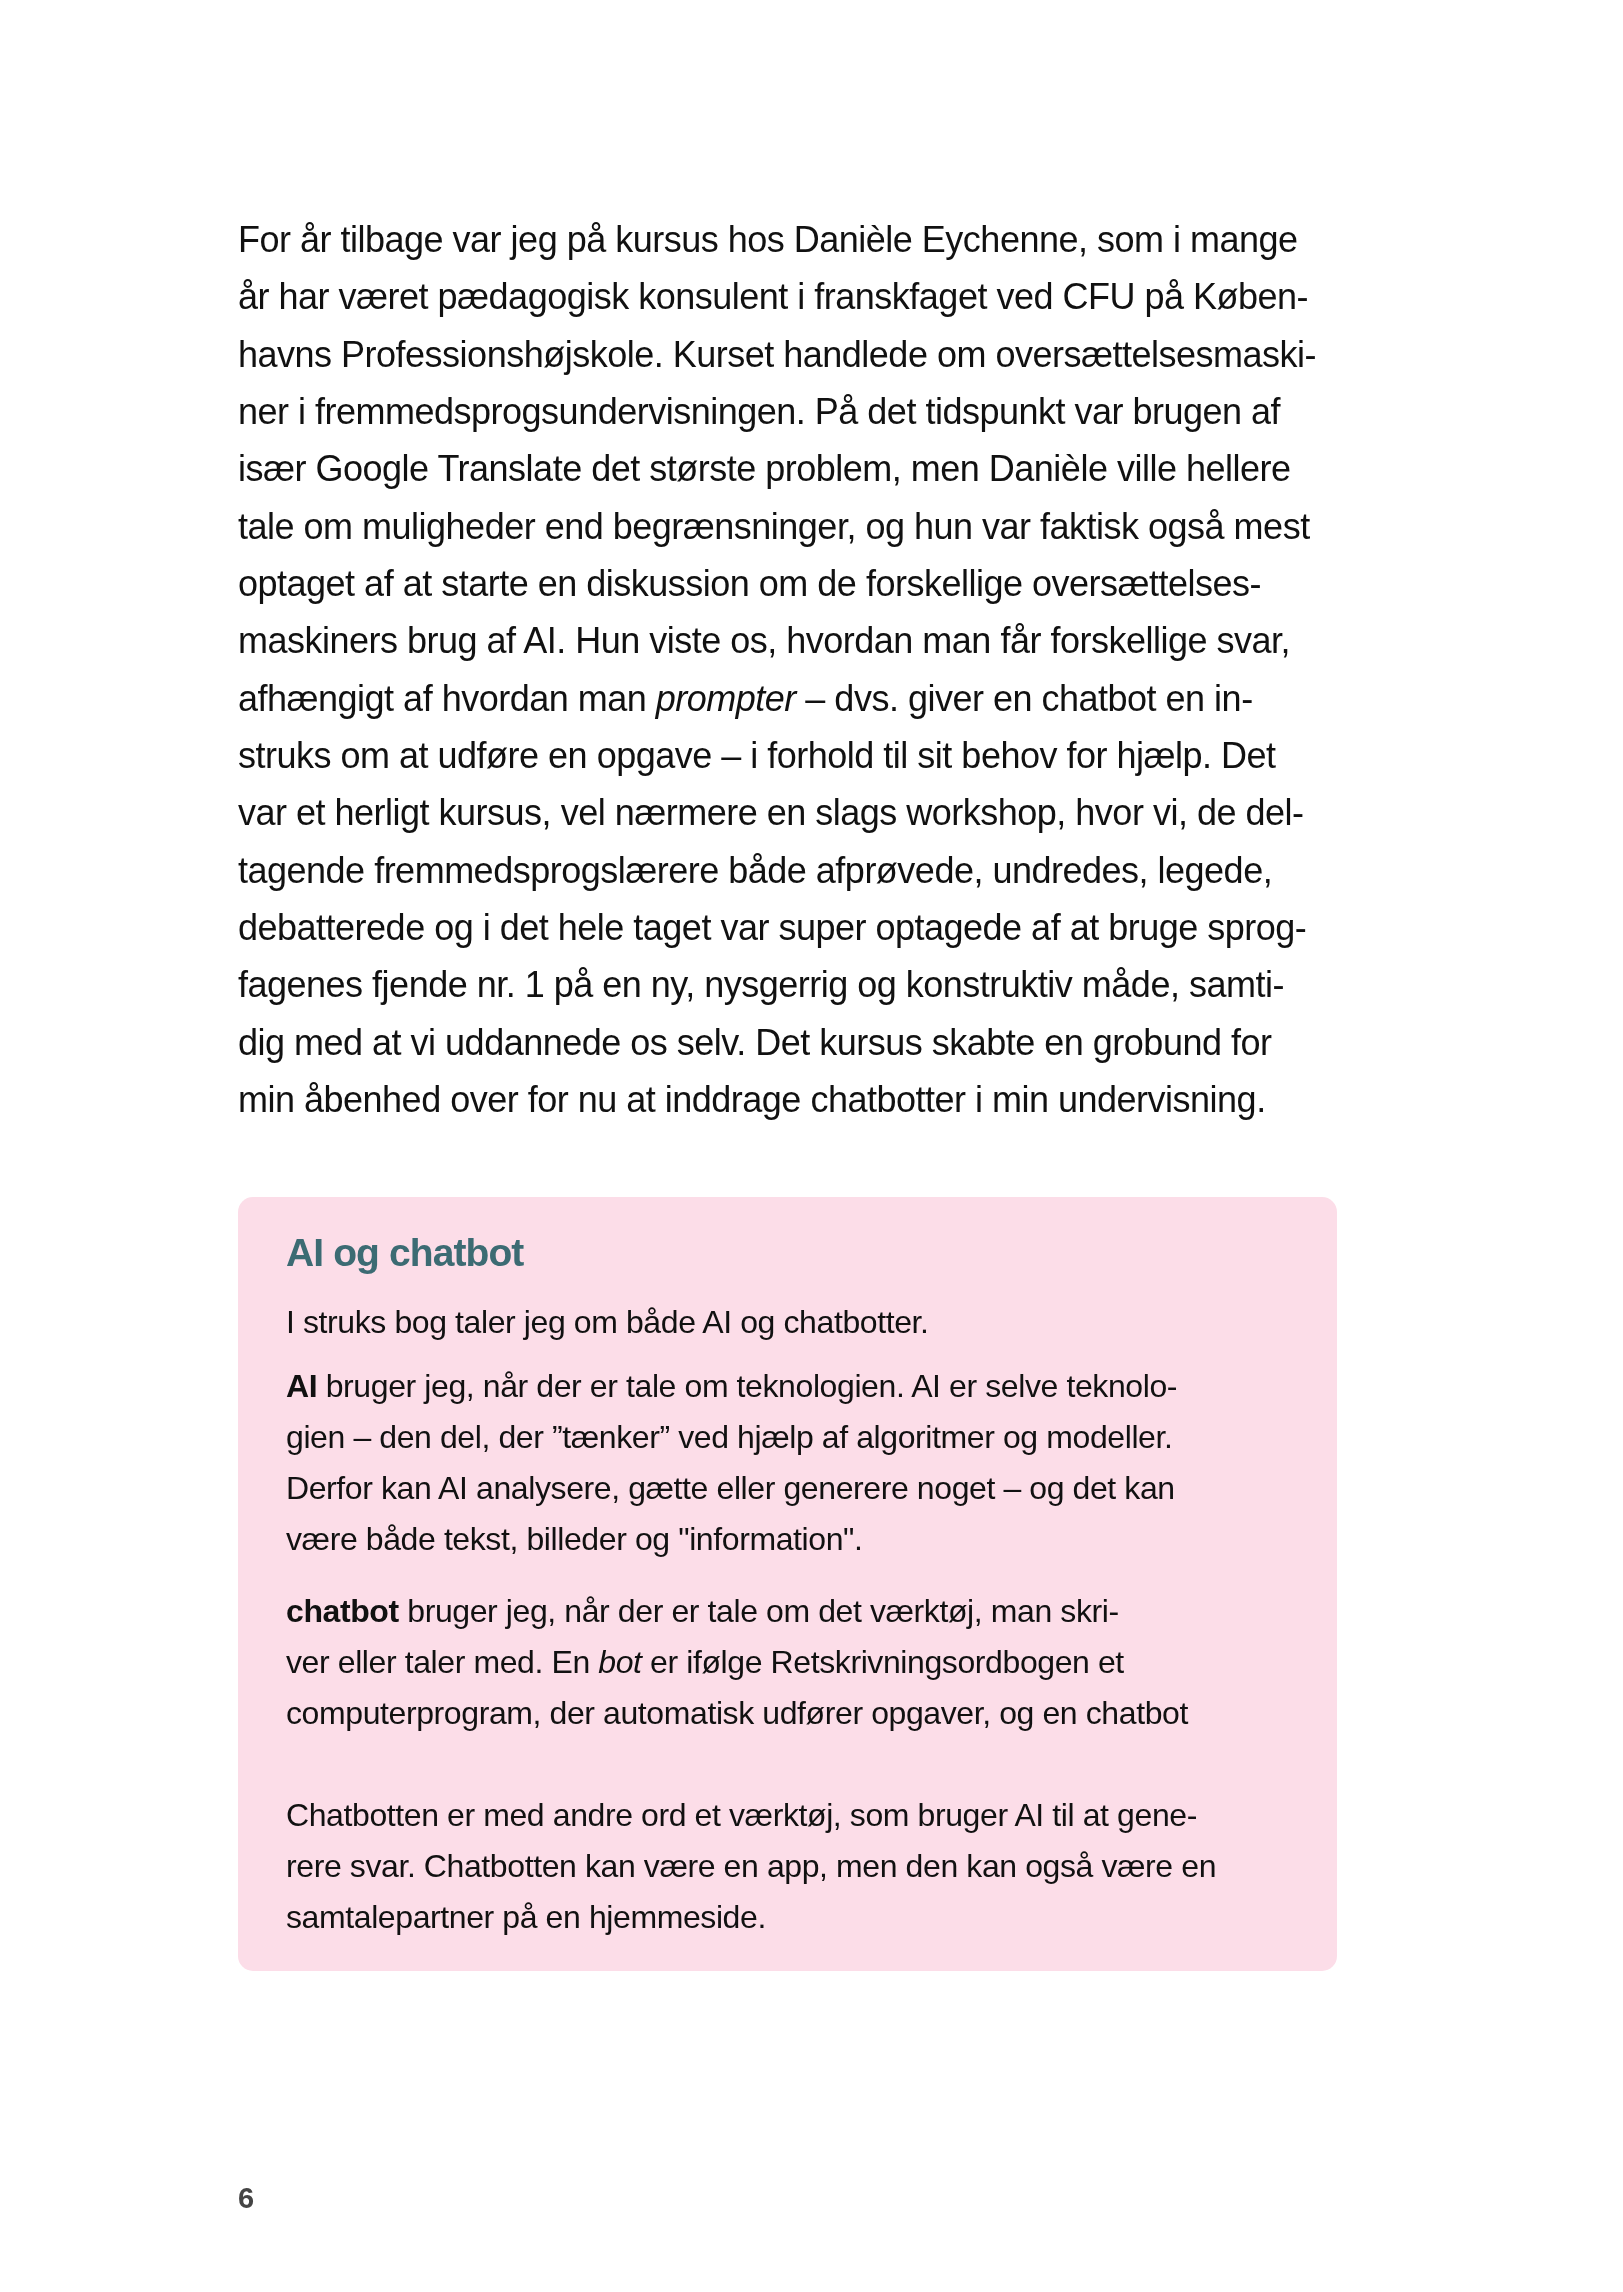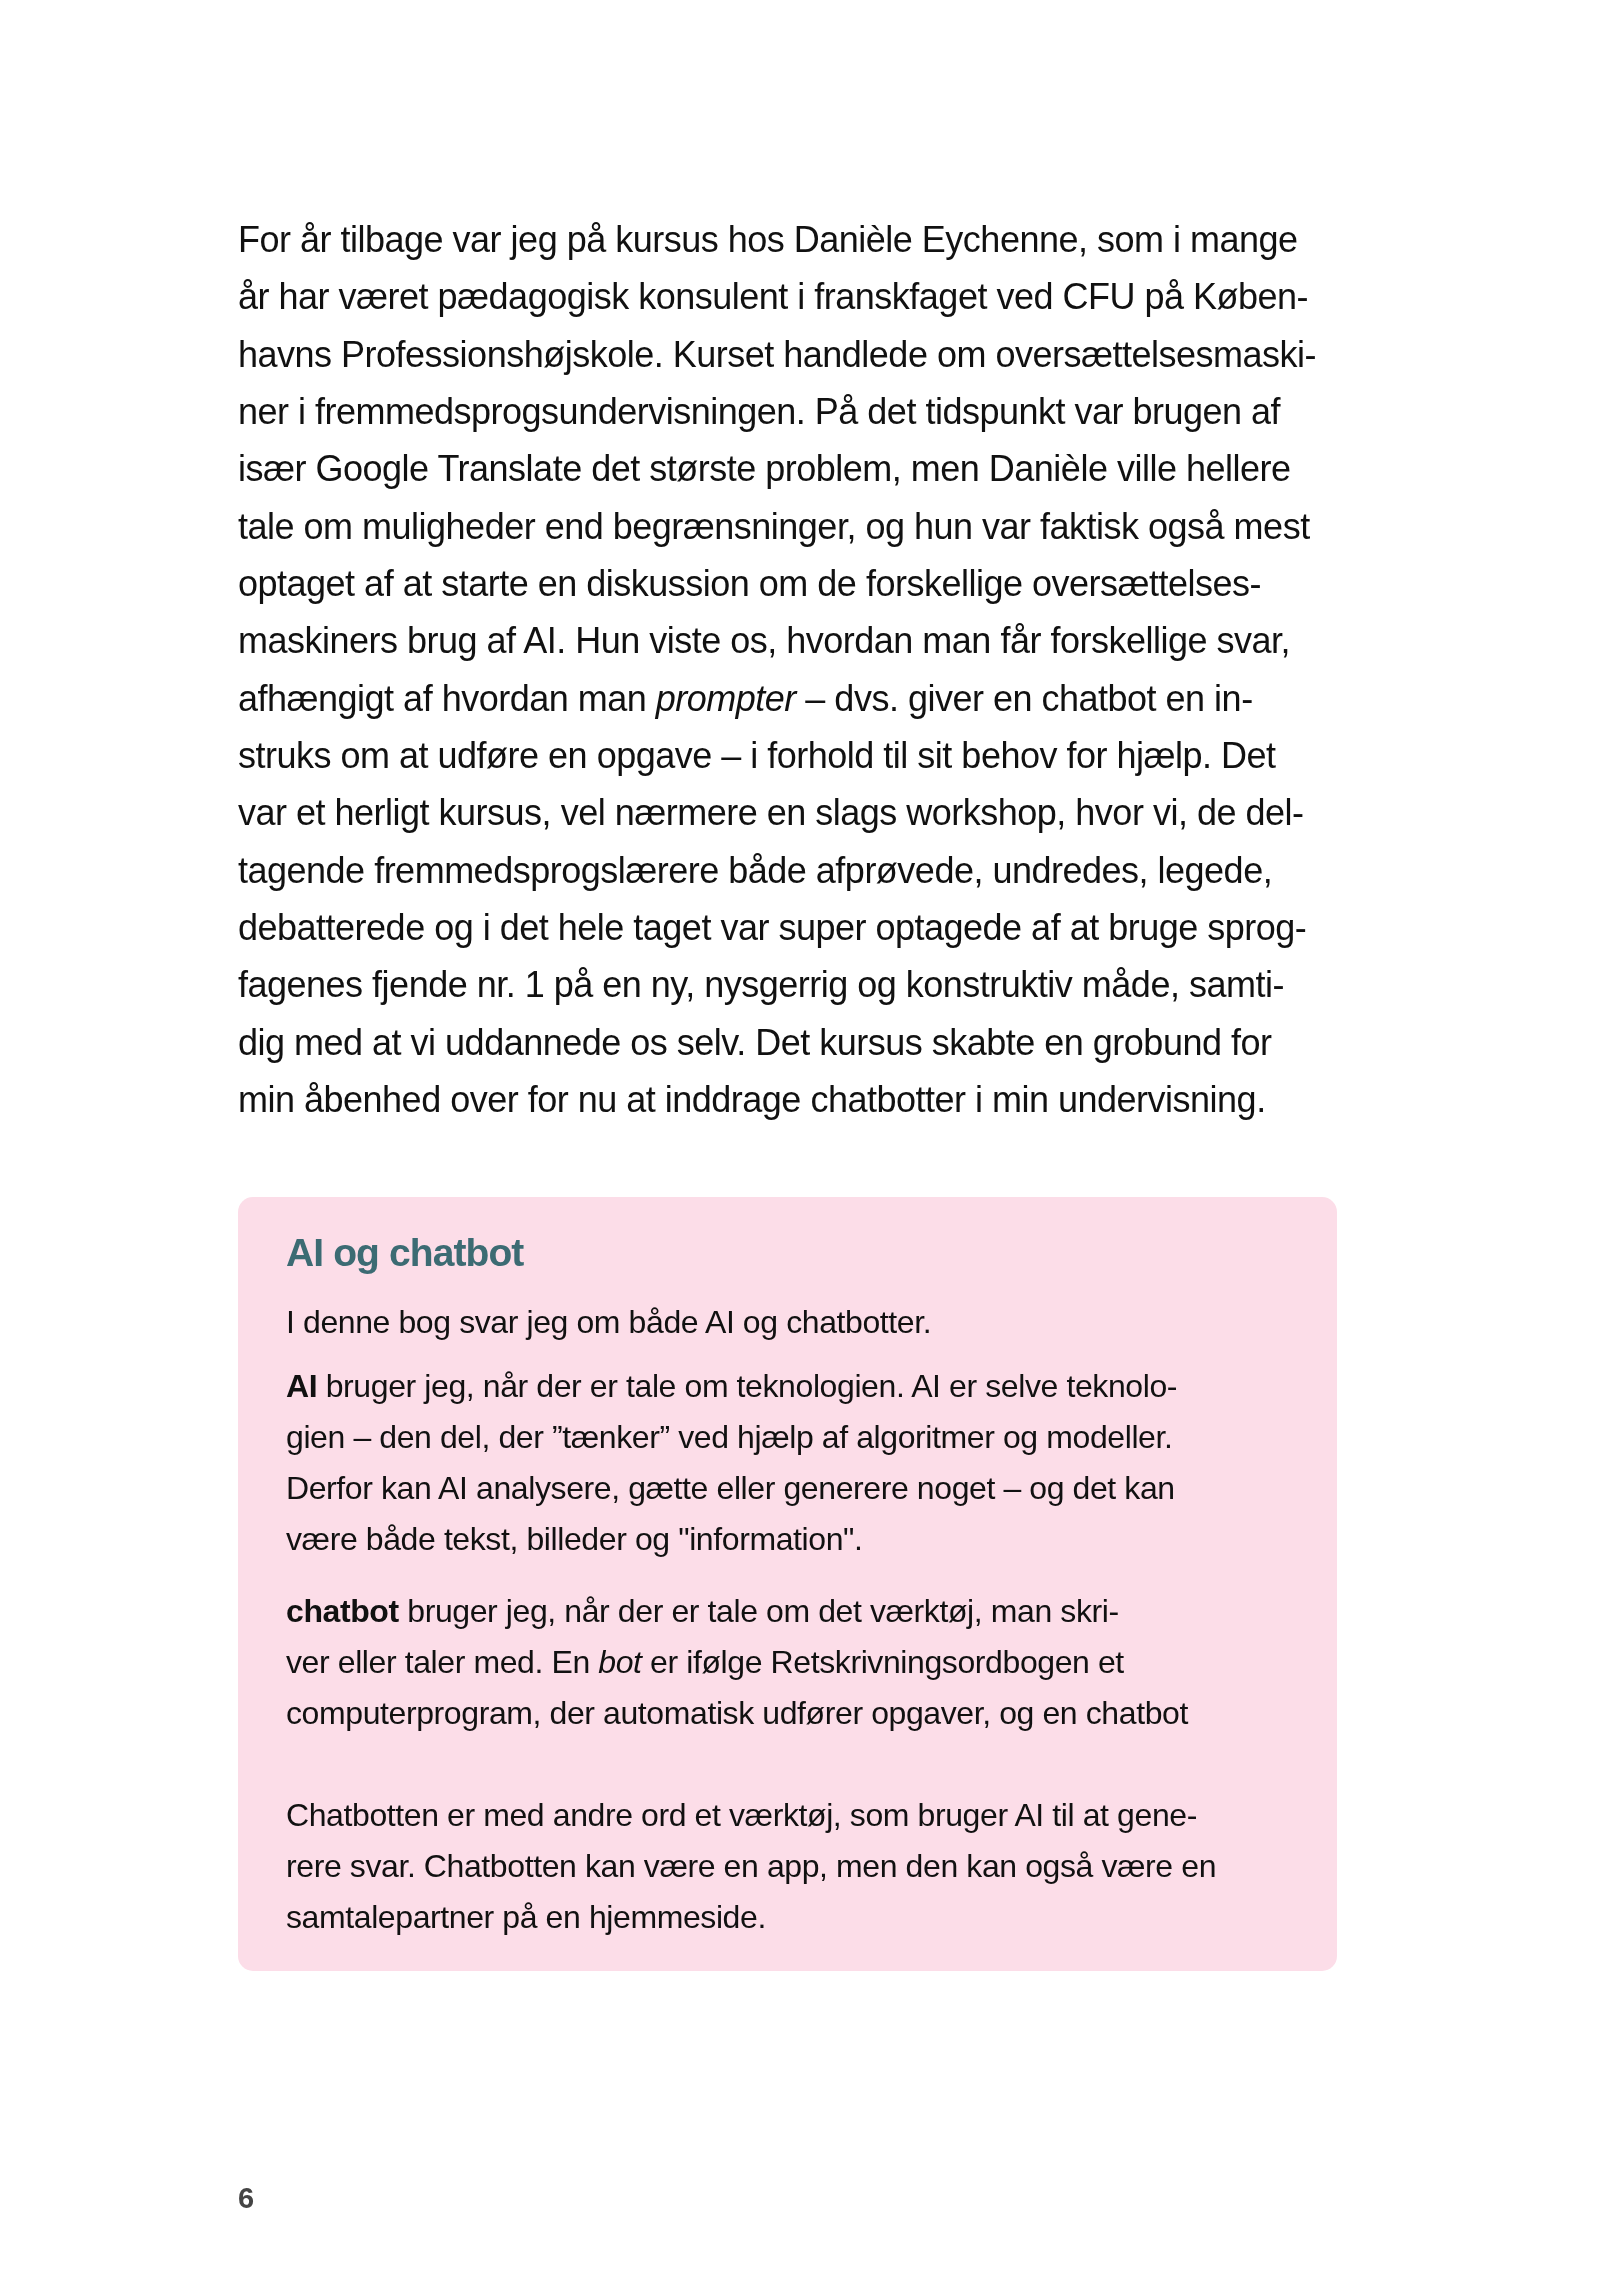--- a/index.html
+++ b/index.html
@@ -59,21 +59,21 @@
     <div class="line" style="top:853px">tagende fremmedsprogslærere både afprøvede, undredes, legede,</div>
     <div class="line" style="top:910px">debatterede og i det hele taget var super optagede af at bruge sprog-</div>
     <div class="line" style="top:967px">fagenes fjende nr. 1 på en ny, nysgerrig og konstruktiv måde, samti-</div>
     <div class="line" style="top:1025px">dig med at vi uddannede os selv. Det kursus skabte en grobund for</div>
     <div class="line" style="top:1082px">min åbenhed over for nu at inddrage chatbotter i min undervisning.</div>
   </div>
 
   <div class="info-box" style="background: rgb(252, 221, 232); border-radius: 15px;">
     <div class="box-heading" style="top: 36px; color: rgb(60, 107, 115);">AI og chatbot</div>
 
-    <div class="box-line" style="top:109px">I denne bog svar jeg om både AI og chatbotter.</div>
+    <div class="box-line" style="top:109px">I struks bog taler jeg om både AI og chatbotter.</div>
 
     <div class="box-line" style="top:173px">
       <span class="b">AI</span><span> bruger jeg, når der er tale om teknologien. AI er selve teknolo-</span>
     </div>
     <div class="box-line" style="top:224px">gien – den del, der ”tænker” ved hjælp af algoritmer og modeller.</div>
     <div class="box-line" style="top:275px">Derfor kan AI analysere, gætte eller generere noget – og det kan</div>
     <div class="box-line" style="top:326px">være både tekst, billeder og "information".</div>
 
     <div class="box-line" style="top:398px">
       <span class="b">chatbot</span><span> bruger jeg, når der er tale om det værktøj, man skri-</span>

